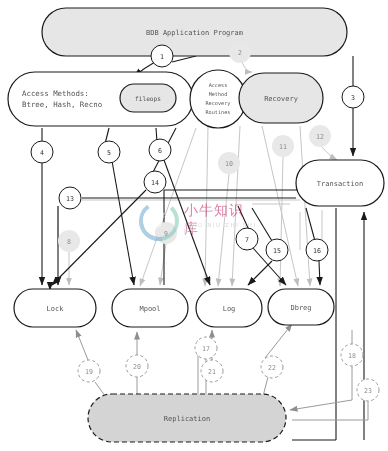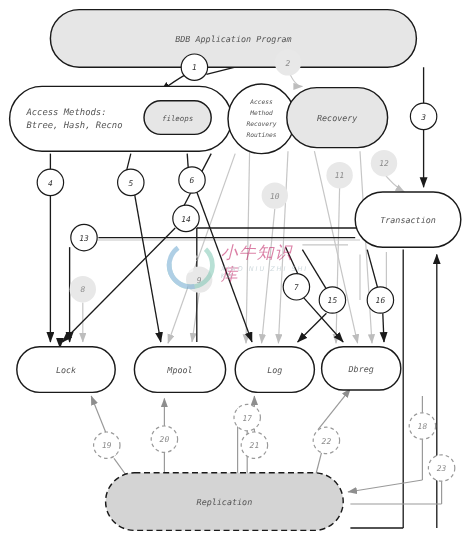--- a/index.html
+++ b/index.html
@@ -1,18 +1,18 @@
 <!DOCTYPE html>
 <html><head>
 <meta charset="utf-8">
 <style>
   html,body{margin:0;padding:0;background:#ffffff;}
   body{width:388px;height:451px;overflow:hidden;
        font-family:"DejaVu Sans Mono","Liberation Mono",monospace;}
-  #stage{position:relative;width:388px;height:407px;font-style:italic;}
+  #stage{position:relative;width:388px;height:407px;}
   #svg{position:absolute;left:0;top:0;width:388px;height:451px;}
   .wm{position:absolute;left:138px;top:200px;width:120px;height:46px;
       pointer-events:none;opacity:.55;}
   .wm-txt{position:absolute;left:46px;top:2px;font-family:"DejaVu Sans","Liberation Sans",sans-serif;
       font-size:14px;color:#be185d;letter-spacing:1px;}
   .wm-sub{position:absolute;left:46px;top:22px;font-family:"DejaVu Sans","Liberation Sans",sans-serif;
       font-size:5.5px;color:#a8bcc4;letter-spacing:1.6px;}
 </style>
 </head>
 <body>

